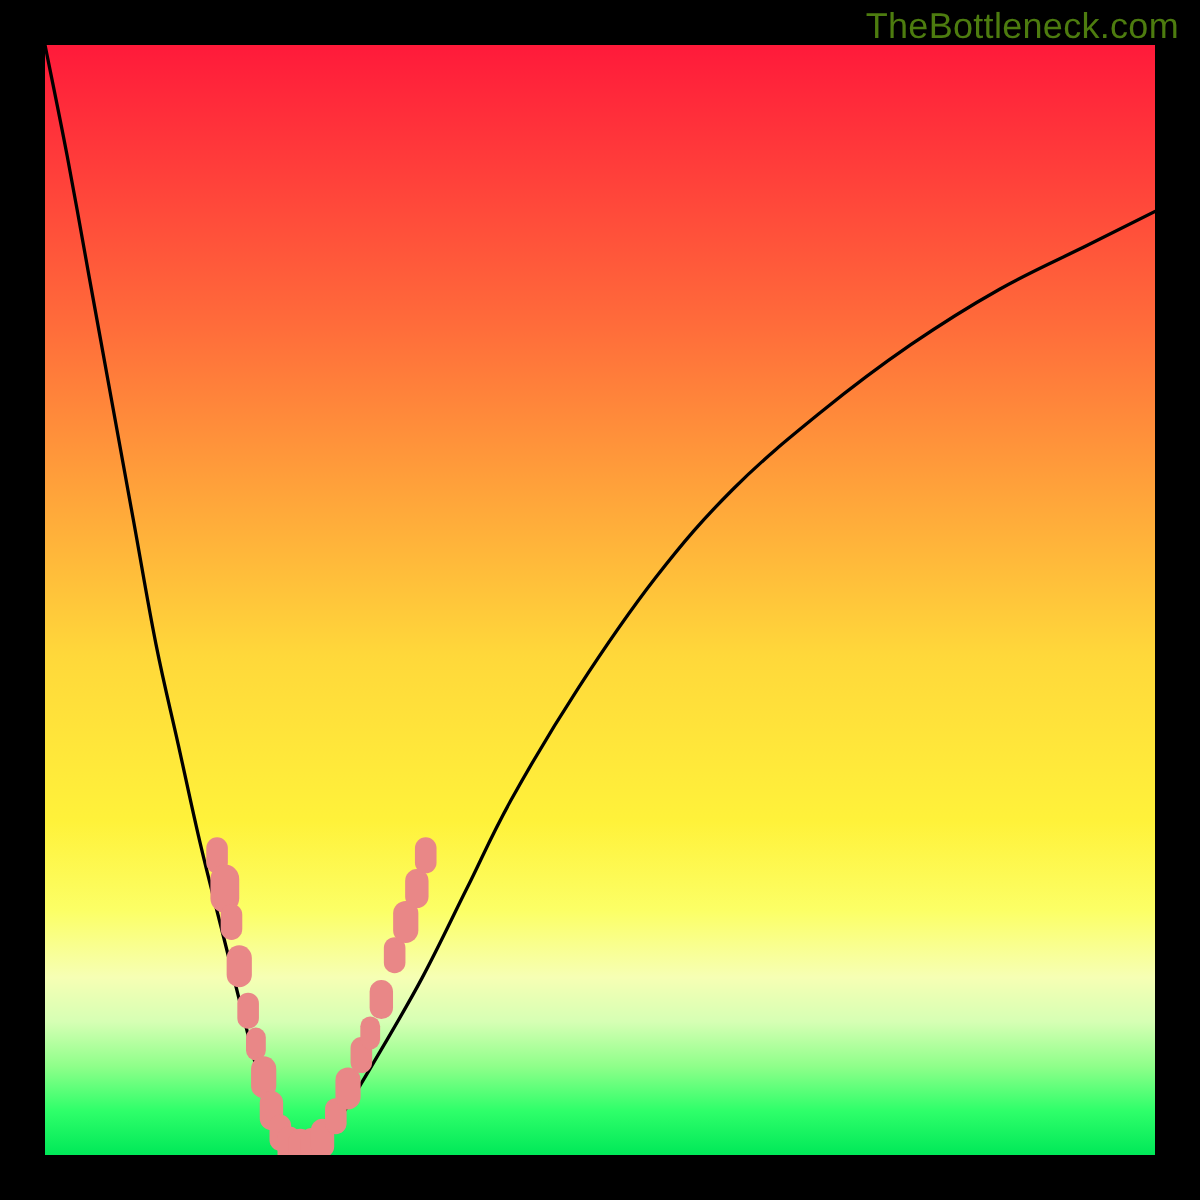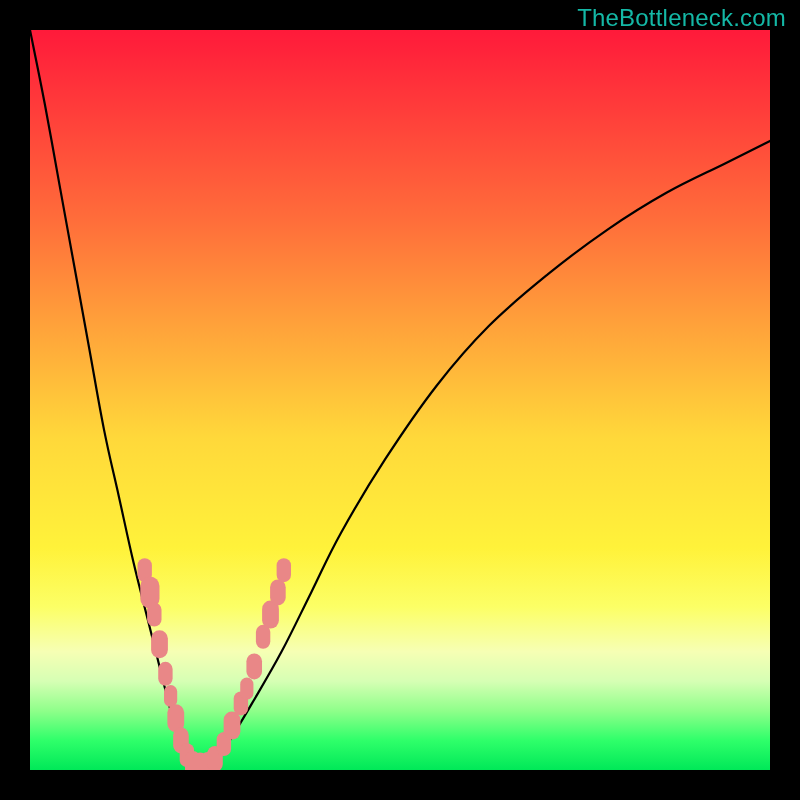--- a/index.html
+++ b/index.html
@@ -31,21 +31,21 @@
       #00e858 100%
     );
   }
   .watermark {
     position: absolute;
     top: 4px;
     right: 14px;
     font-family: Arial, Helvetica, sans-serif;
     font-size: 24px;
     font-weight: 500;
-    color: #14b8a6;
+    color: #4d7c0f;
     letter-spacing: 0.2px;
   }
   svg.curve {
     position: absolute;
     left: 0;
     top: 0;
     width: 740px;
     height: 740px;
   }
 </style>

